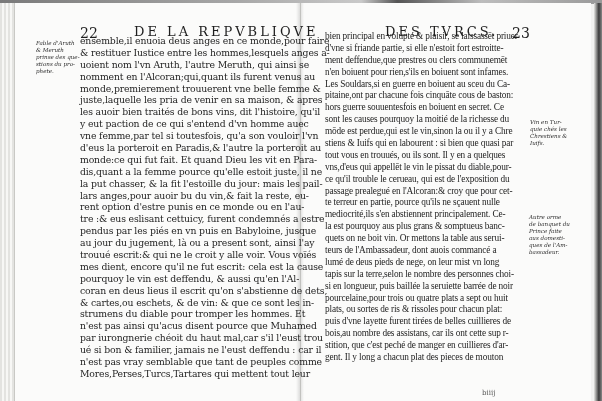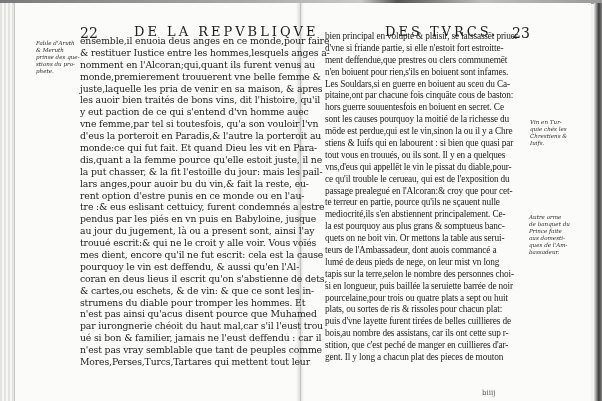--- a/index.html
+++ b/index.html
@@ -68,20 +68,21 @@
   <span class="line">Fable d'Aruth</span>
   <span class="line">&amp; Meruth</span>
   <span class="line">prinse des que-</span>
   <span class="line">stions du pro-</span>
   <span class="line">phete.</span>
 </div>
 
 <div class="text-block" style="left:80px; top:35px;">
   <span class="line">ensemble,il enuoia deus anges en ce monde,pour faire</span>
   <span class="line">&amp; restituer Iustice entre les hommes,lesquels anges a-</span>
+  <span class="line">uoient nom l'vn Aruth, l'autre Meruth, qui ainsi se</span>
   <span class="line">nomment en l'Alcoran;qui,quant ils furent venus au</span>
   <span class="line">monde,premierement trouuerent vne belle femme &amp;</span>
   <span class="line">juste,laquelle les pria de venir en sa maison, &amp; apres</span>
   <span class="line">les auoir bien traités de bons vins, dit l'histoire, qu'il</span>
   <span class="line">y eut paction de ce qui s'entend d'vn homme auec</span>
   <span class="line">vne femme,par tel si toutesfois, qu'a son vouloir l'vn</span>
   <span class="line">d'eus la porteroit en Paradis,&amp; l'autre la porteroit au</span>
   <span class="line">monde:ce qui fut fait. Et quand Dieu les vit en Para-</span>
   <span class="line">dis,quant a la femme pource qu'elle estoit juste, il ne</span>
   <span class="line">la put chasser, &amp; la fit l'estoille du jour: mais les pail-</span>

